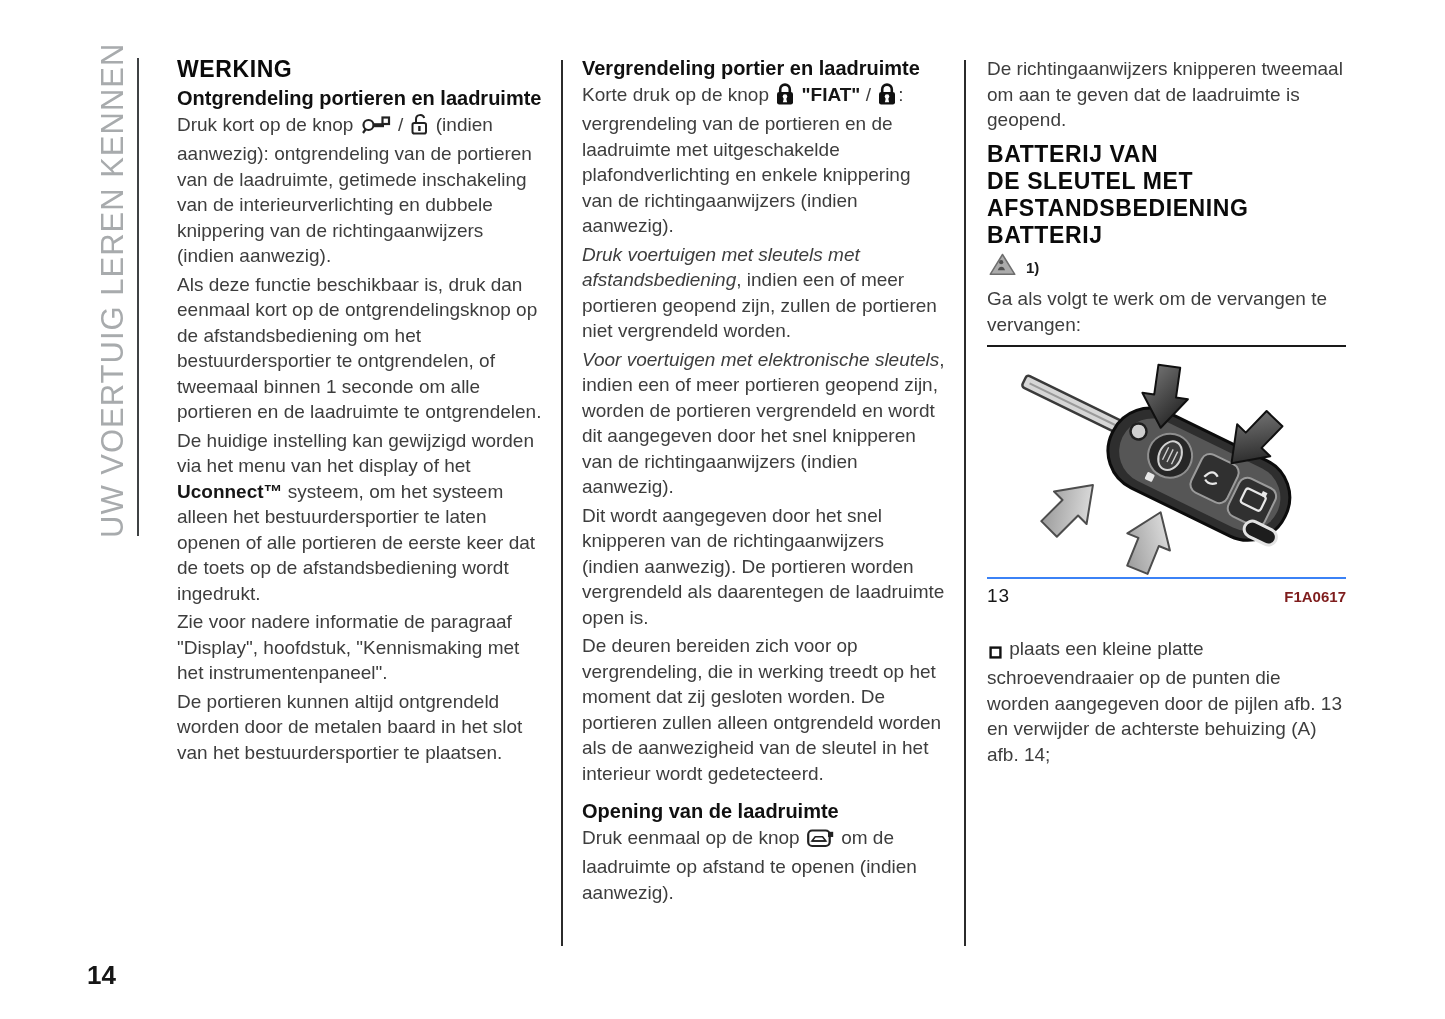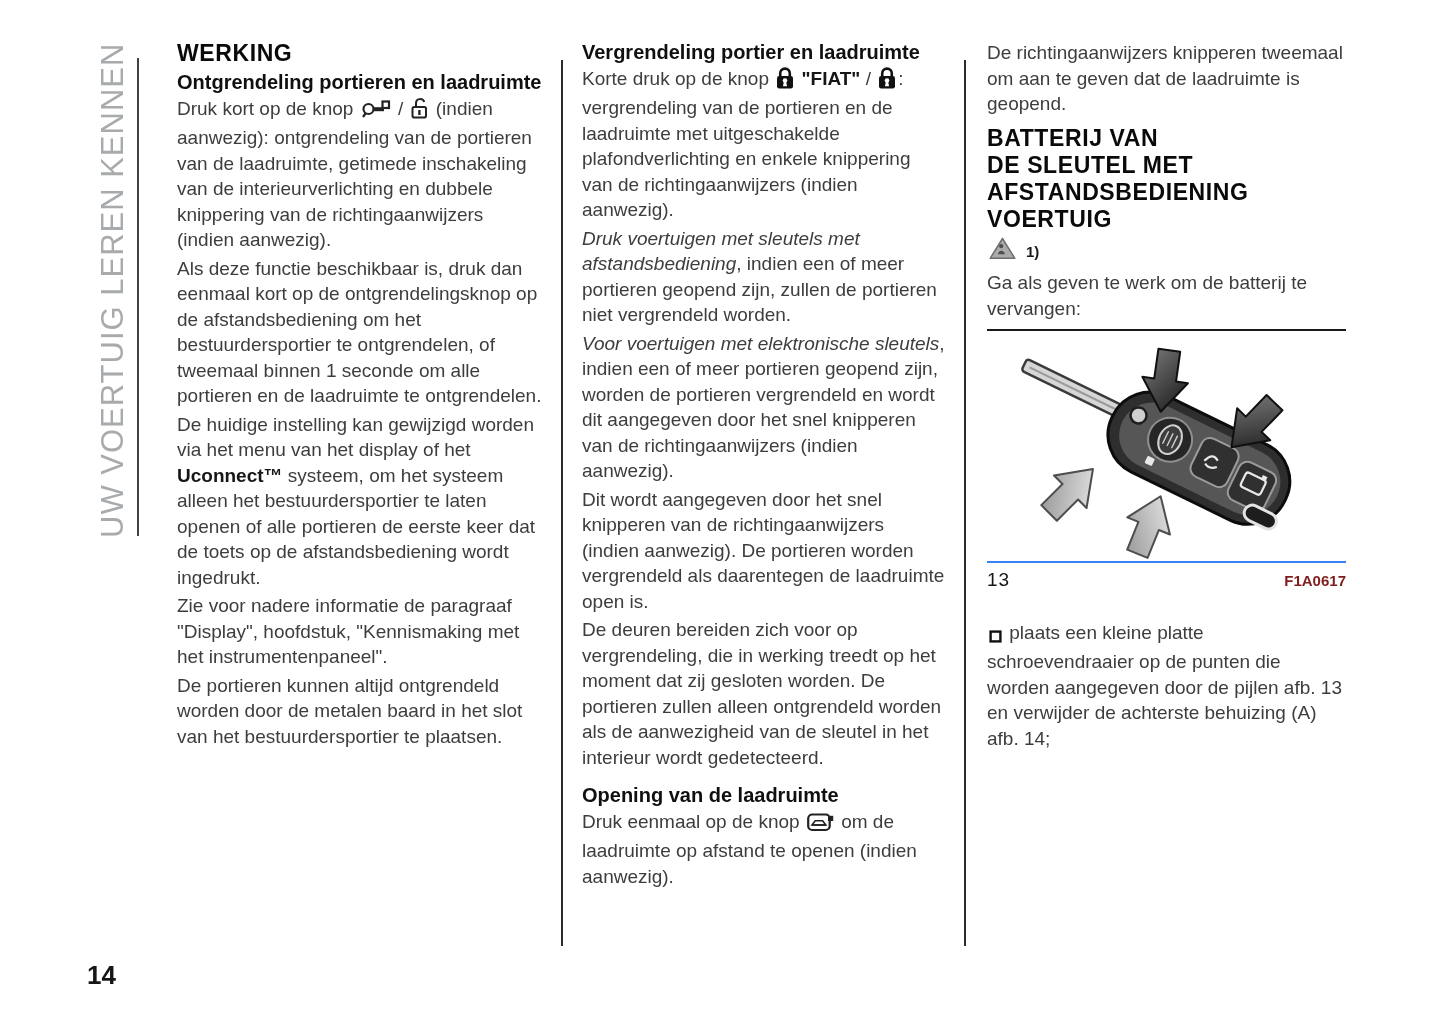--- a/index.html
+++ b/index.html
@@ -15,21 +15,21 @@
     font-size:31px;color:#a8abad;letter-spacing:1px;white-space:nowrap;
     display:flex;align-items:center;justify-content:flex-start;
   }
   .sidebar-rule{
     position:absolute;left:137px;top:58px;width:2px;height:478px;background:#3f4244;
   }
   .page-number{
     position:absolute;left:87px;top:960px;font-size:26px;font-weight:bold;color:#161616;
   }
   
-  .col{position:absolute;top:40px;font-size:19px;line-height:25.5px;}
+  .col{position:absolute;top:56px;font-size:19px;line-height:25.5px;}
   .col1{left:177px;width:368px;}
   .col2{left:582px;width:364px;}
   .col3{left:987px;width:359px;}
   .vdiv{position:absolute;top:60px;width:2px;height:886px;background:#2b2b2b;}
   .vdiv1{left:561px;}
   .vdiv2{left:964px;}
   h1.sec{
     font-size:23px;line-height:27px;font-weight:bold;color:#0a0a0a;
     letter-spacing:.6px;margin:0 0 3px 0;
   }
@@ -109,31 +109,31 @@
           <rect x="21" y="4.8" width="5.2" height="5.2" fill="#222"></rect>
         </svg></span><span> om de laadruimte op afstand te openen (indien aanwezig).</span></p>
 </div>
 
 <div class="col col3">
   <p class="body">De richtingaanwijzers knipperen tweemaal om aan te geven dat de laadruimte is geopend.</p>
   <h1 class="sec" style="margin-top:8px;">
       <div>BATTERIJ VAN</div>
       <div>DE SLEUTEL MET</div>
       <div>AFSTANDSBEDIENING</div>
-      <div>VOERTUIG</div>
+      <div>BATTERIJ</div>
     </h1>
   <div class="warn-row">
     <span class="ico"><svg width="27" height="23" viewBox="0 0 27 23">
           <path d="M13.5 1.5 L25.8 21.3 H1.2 Z" fill="#ababab" stroke="#6e6e6e" stroke-width="1.5" stroke-linejoin="round"></path>
           <circle cx="12.2" cy="9.2" r="2.1" fill="#4f4f4f"></circle>
           <path d="M8.8 17.2 c1.2-4.6 6-4.6 7.2 0 z" fill="#4f4f4f"></path>
         </svg></span>
     <span class="footnote">1)</span>
   </div>
-  <p class="body">Ga als geven te werk om de batterij te vervangen:</p>
+  <p class="body">Ga als volgt te werk om de vervangen te vervangen:</p>
 
   <div class="figure">
     <div class="rule"></div>
     <div class="art">
       <svg width="359" height="230" viewBox="0 0 359 230">
         <defs>
           <linearGradient id="gd" x1="0" y1="0" x2="1" y2="1">
             <stop offset="0" stop-color="#7d7d7d"></stop>
               <stop offset="1" stop-color="#161616"></stop>
           </linearGradient>

